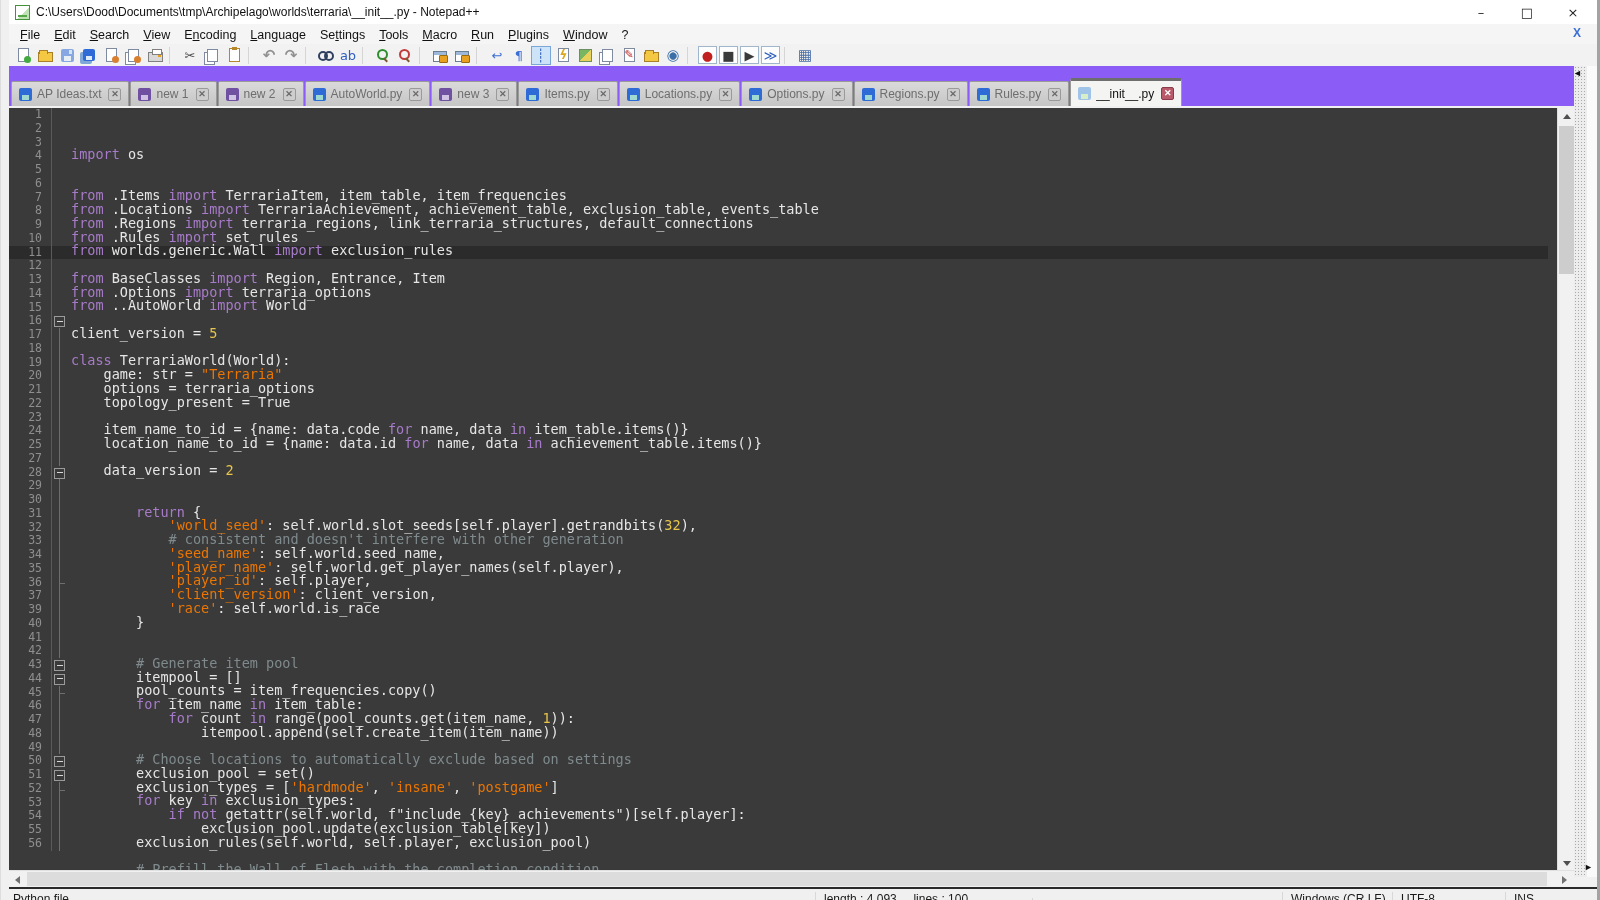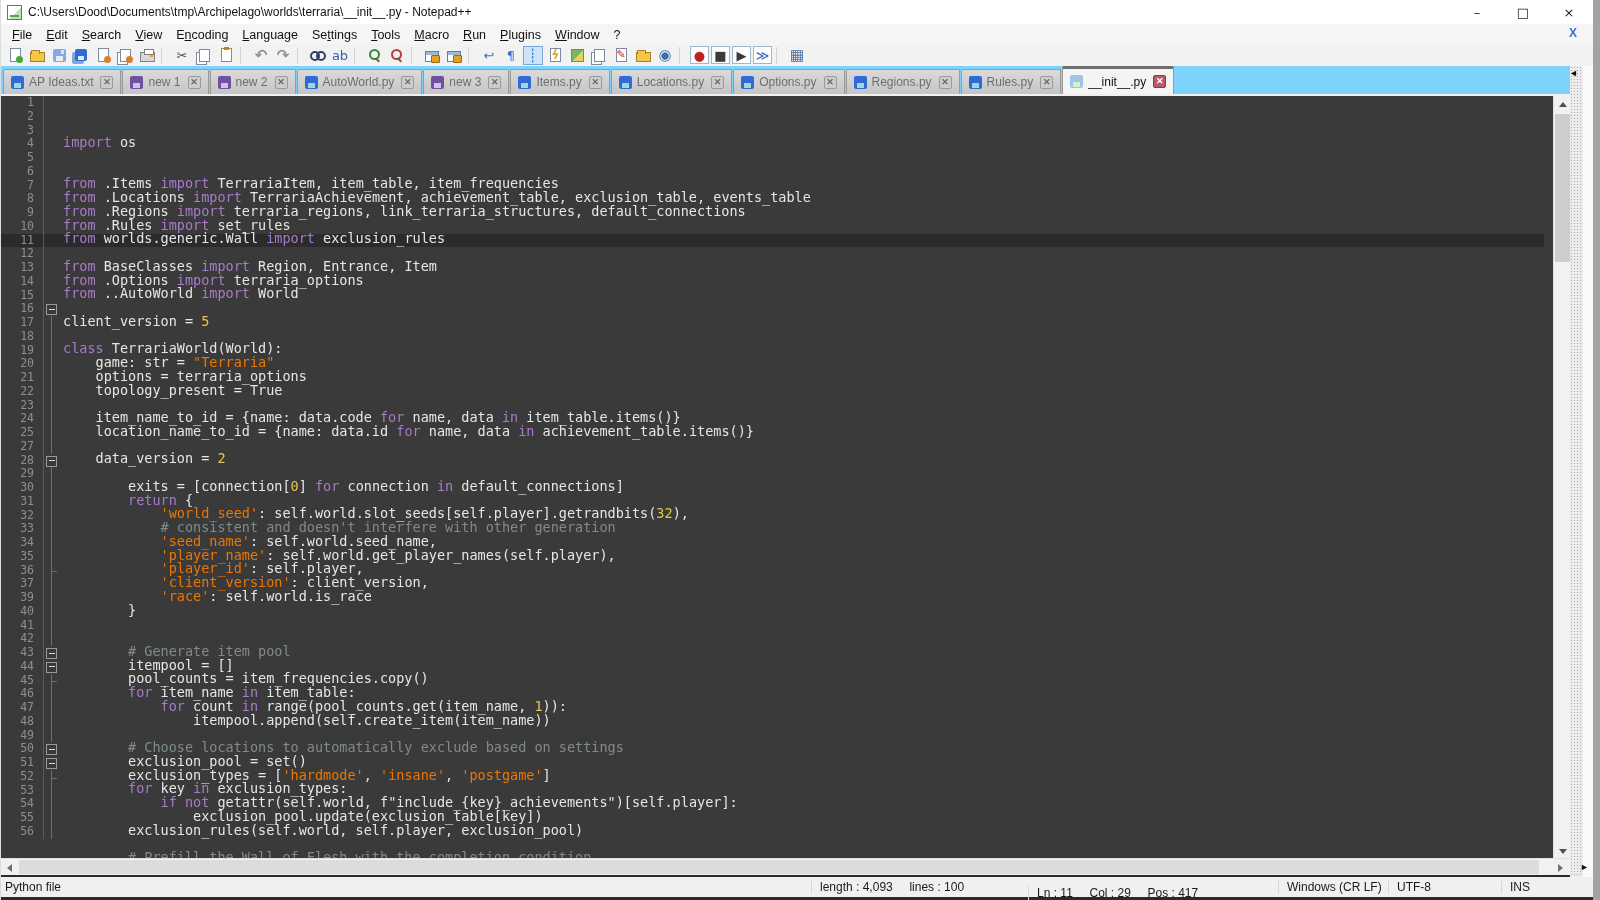--- a/index.html
+++ b/index.html
@@ -1,19 +1,19 @@
 <!DOCTYPE html>
 <html><head>
 <meta charset="utf-8">
 <style>
   * { margin:0; padding:0; box-sizing:border-box; }
   html,body { width:1600px; height:900px; overflow:hidden; background:#2A2A2A;
               font-family:"Liberation Sans", sans-serif; }
   #app { position:relative; width:1600px; height:900px; background:#F0F0F0;
-         border-left:1px solid #DDD; border-right:7px solid #a3a3a3; }
+         border-left:1px solid #DDD; border-right:3px solid #a3a3a3;padding-left:8px; }
 
   
   .titlebar { height:24px; background:#FFFFFF; display:flex; align-items:center; padding:0 0 0 6px; }
   .npp-ico { width:15px; height:15px; margin-right:6px; border:1px solid #43913B;
              background:linear-gradient(135deg,#FFFFFF 55%,#BFE3B4 55%); position:relative; flex:none; }
   .npp-ico::after { content:""; position:absolute; left:2px; top:9px; width:9px; height:2px; background:#57A64A; }
   .title-text { font-size:12px; color:#111; white-space:nowrap; }
   .win-controls { margin-left:auto; display:flex; align-items:center; gap:30px; padding-right:16px; }
   .win-btn { font-size:13px; color:#222; width:16px; text-align:center; cursor:default;
              font-family:"DejaVu Sans", sans-serif; }
@@ -69,21 +69,21 @@
   .k-winlock::after { content:""; position:absolute; right:-2px; bottom:-2px; width:7px; height:6px;
                       background:#E8A020; border:1px solid #9A6A10; border-radius:1px; }
   .k-map { width:13px; height:13px; border:1px solid #6B8F5F;
            background:linear-gradient(135deg,#7AB661 0 50%,#E8D25C 50% 100%); }
   .k-fdoc { width:11px; height:14px; background:#FFF; border:1px solid #7D8AA0; }
   .k-fdoc::after { content:"ϟ"; position:absolute; left:1px; top:-1px; color:#D9A820; font-size:12px; font-weight:bold; }
   .k-pdoc { width:11px; height:14px; background:#FFF; border:1px solid #7D8AA0; }
   .k-pdoc::after { content:"✎"; position:absolute; left:0px; top:-1px; color:#C03030; font-size:11px; }
 
   
-  .tabbar { height:30px; background:#7dd3fc; display:flex; align-items:flex-end; padding-left:2px; position:relative;
+  .tabbar { height:42px; background:#8b5cf6; display:flex; align-items:flex-end; padding-left:2px; position:relative;
             border-bottom:2px solid #F0F0F0; }
   .tab { display:flex; align-items:center; gap:5px; height:25px; padding:0 7px; margin-right:1px;
          background:linear-gradient(#DADADA,#C5C5C5); border:1px solid #9A9A9A; border-bottom:none;
          border-radius:2px 2px 0 0; font-size:12px; color:#6E6E6E; white-space:nowrap; }
   .tab.active { background:#F4F4F2; color:#111; height:28px; border-top:3px solid #6E6E6E; }
   .t-floppy { width:13px; height:13px; border-radius:2px; position:relative; flex:none; }
   .t-floppy::after { content:""; position:absolute; left:3px; bottom:1px; width:7px; height:5px; background:#DCEBF7; }
   .t-floppy.saved { background:#2E6BD6; }
   .t-floppy.saved::after { background:#9FD8D0; }
   .t-floppy.new { background:#7050A0; }
@@ -348,21 +348,21 @@
         <div class="cl"><span class="ln">16</span><span class="fd f-box"></span><span class="ct"><span class="t-k">class</span><span class="t-d"> TerrariaWorld(World):</span></span></div>
         <div class="cl"><span class="ln">17</span><span class="fd f-v"></span><span class="ct"><span class="t-d">    game: str = </span><span class="t-s">"Terraria"</span></span></div>
         <div class="cl"><span class="ln">18</span><span class="fd f-v"></span><span class="ct"><span class="t-d">    options = terraria_options</span></span></div>
         <div class="cl"><span class="ln">19</span><span class="fd f-v"></span><span class="ct"><span class="t-d">    topology_present = True</span></span></div>
         <div class="cl"><span class="ln">20</span><span class="fd f-v"></span><span class="ct"></span></div>
         <div class="cl"><span class="ln">21</span><span class="fd f-v"></span><span class="ct"><span class="t-d">    item_name_to_id = {name: data.code </span><span class="t-k">for</span><span class="t-d"> name, data </span><span class="t-k">in</span><span class="t-d"> item_table.items()}</span></span></div>
         <div class="cl"><span class="ln">22</span><span class="fd f-v"></span><span class="ct"><span class="t-d">    location_name_to_id = {name: data.id </span><span class="t-k">for</span><span class="t-d"> name, data </span><span class="t-k">in</span><span class="t-d"> achievement_table.items()}</span></span></div>
         <div class="cl"><span class="ln">23</span><span class="fd f-v"></span><span class="ct"></span></div>
         <div class="cl"><span class="ln">24</span><span class="fd f-v"></span><span class="ct"><span class="t-d">    data_version = </span><span class="t-n">2</span></span></div>
         <div class="cl"><span class="ln">25</span><span class="fd f-v"></span><span class="ct"></span></div>
-        <div class="cl"><span class="ln">27</span><span class="fd f-v"></span><span class="ct"><span class="t-d">        exits = [connection[</span><span class="t-n">0</span><span class="t-d">] </span><span class="t-k">for</span><span class="t-d"> connection </span><span class="t-k">in</span><span class="t-d"> default_connections]</span></span></div>
+        <div class="cl"><span class="ln">27</span><span class="fd f-v"></span></div>
         <div class="cl"><span class="ln">28</span><span class="fd f-box"></span><span class="ct"><span class="t-d">        </span><span class="t-k">return</span><span class="t-d"> {</span></span></div>
         <div class="cl"><span class="ln">29</span><span class="fd f-v"></span><span class="ct"><span class="t-d">            </span><span class="t-s">'world_seed'</span><span class="t-d">: self.world.slot_seeds[self.player].getrandbits(</span><span class="t-n">32</span><span class="t-d">),</span></span></div>
         <div class="cl"><span class="ln">30</span><span class="fd f-v"></span><span class="ct"><span class="t-d">            </span><span class="t-c"># consistent and doesn't interfere with other generation</span></span></div>
         <div class="cl"><span class="ln">31</span><span class="fd f-v"></span><span class="ct"><span class="t-d">            </span><span class="t-s">'seed_name'</span><span class="t-d">: self.world.seed_name,</span></span></div>
         <div class="cl"><span class="ln">32</span><span class="fd f-v"></span><span class="ct"><span class="t-d">            </span><span class="t-s">'player_name'</span><span class="t-d">: self.world.get_player_names(self.player),</span></span></div>
         <div class="cl"><span class="ln">33</span><span class="fd f-v"></span><span class="ct"><span class="t-d">            </span><span class="t-s">'player_id'</span><span class="t-d">: self.player,</span></span></div>
         <div class="cl"><span class="ln">34</span><span class="fd f-v"></span><span class="ct"><span class="t-d">            </span><span class="t-s">'client_version'</span><span class="t-d">: client_version,</span></span></div>
         <div class="cl"><span class="ln">35</span><span class="fd f-v"></span><span class="ct"><span class="t-d">            </span><span class="t-s">'race'</span><span class="t-d">: self.world.is_race</span></span></div>
         <div class="cl"><span class="ln">36</span><span class="fd f-end"></span><span class="ct"><span class="t-d">        }</span></span></div>
         <div class="cl"><span class="ln">37</span><span class="fd f-v"></span><span class="ct"></span></div>

